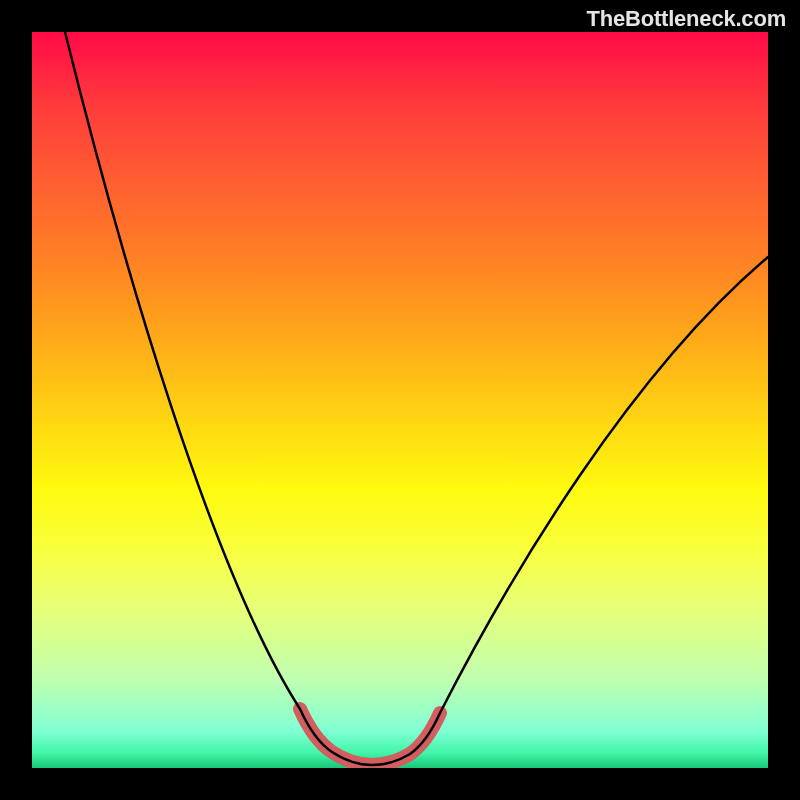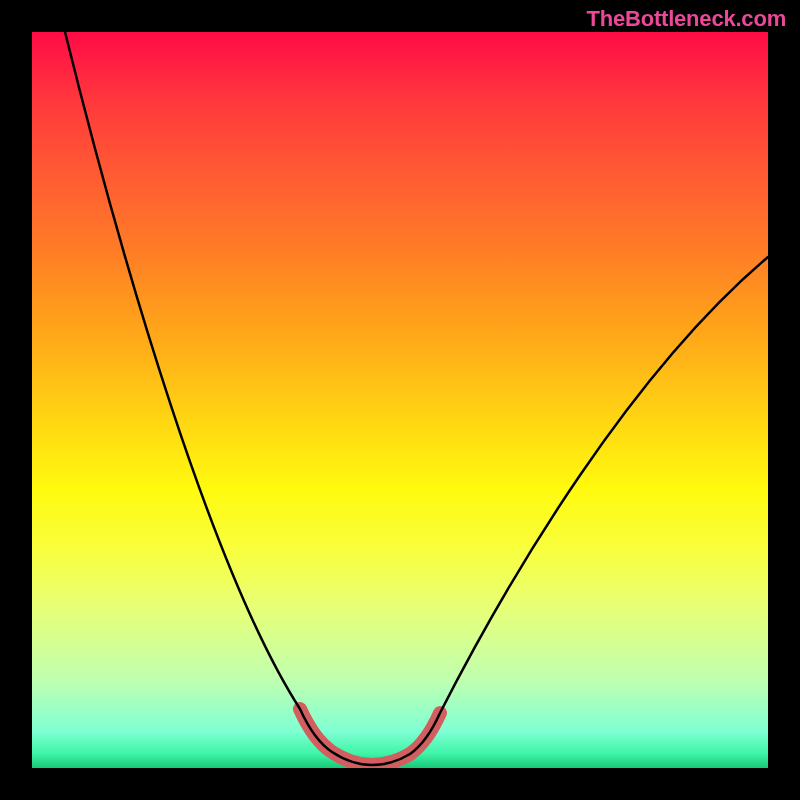--- a/index.html
+++ b/index.html
@@ -44,21 +44,21 @@
     height: 736px;
     pointer-events: none;
   }
   .watermark {
     position: absolute;
     top: 6px;
     right: 14px;
     font-family: Arial, Helvetica, sans-serif;
     font-size: 22px;
     font-weight: 600;
-    color: #ec4899;
+    color: #e5e5e5;
     letter-spacing: -0.2px;
   }
 </style>
 </head>
 <body>
 <div class="container">
 
   <div class="plot-area">
     <svg class="curve" viewBox="0 0 736 736">
 

